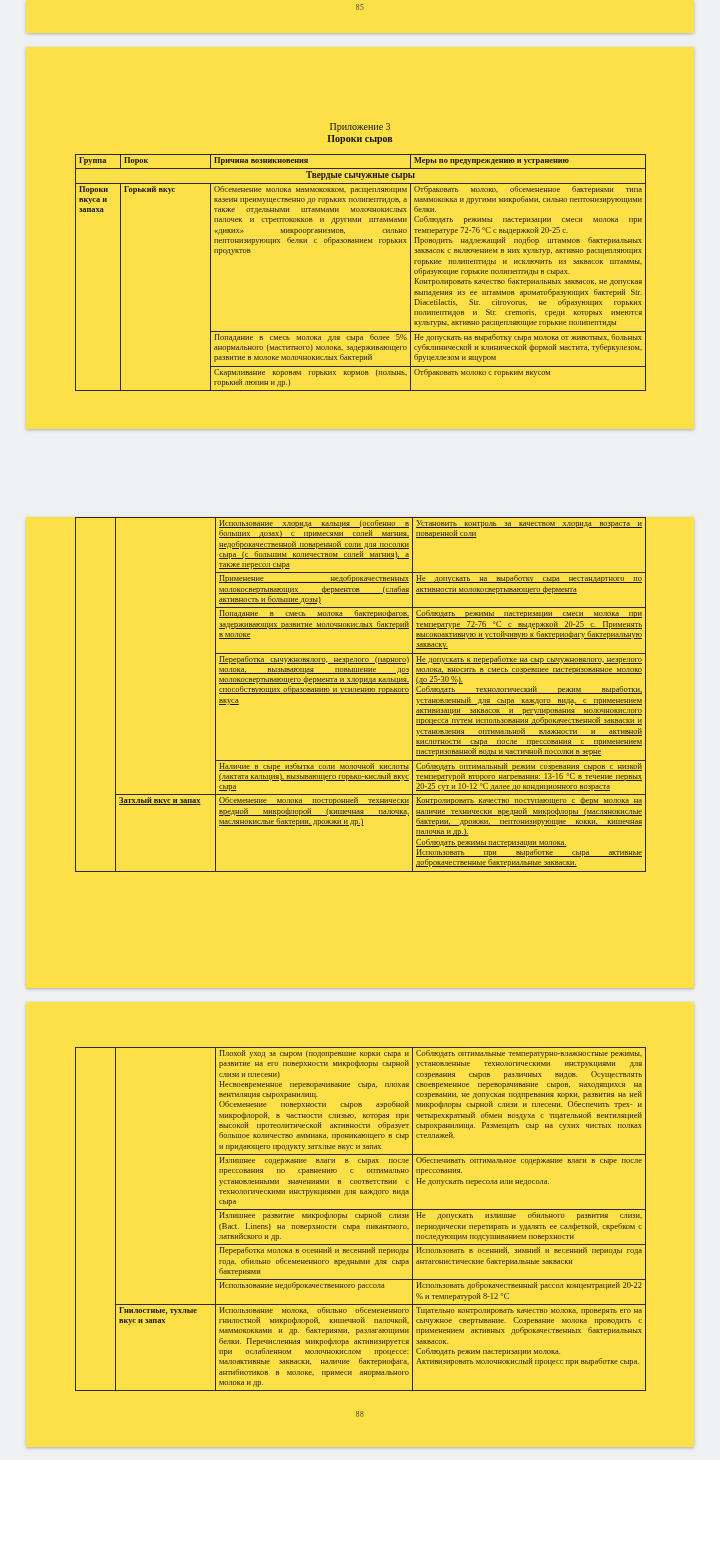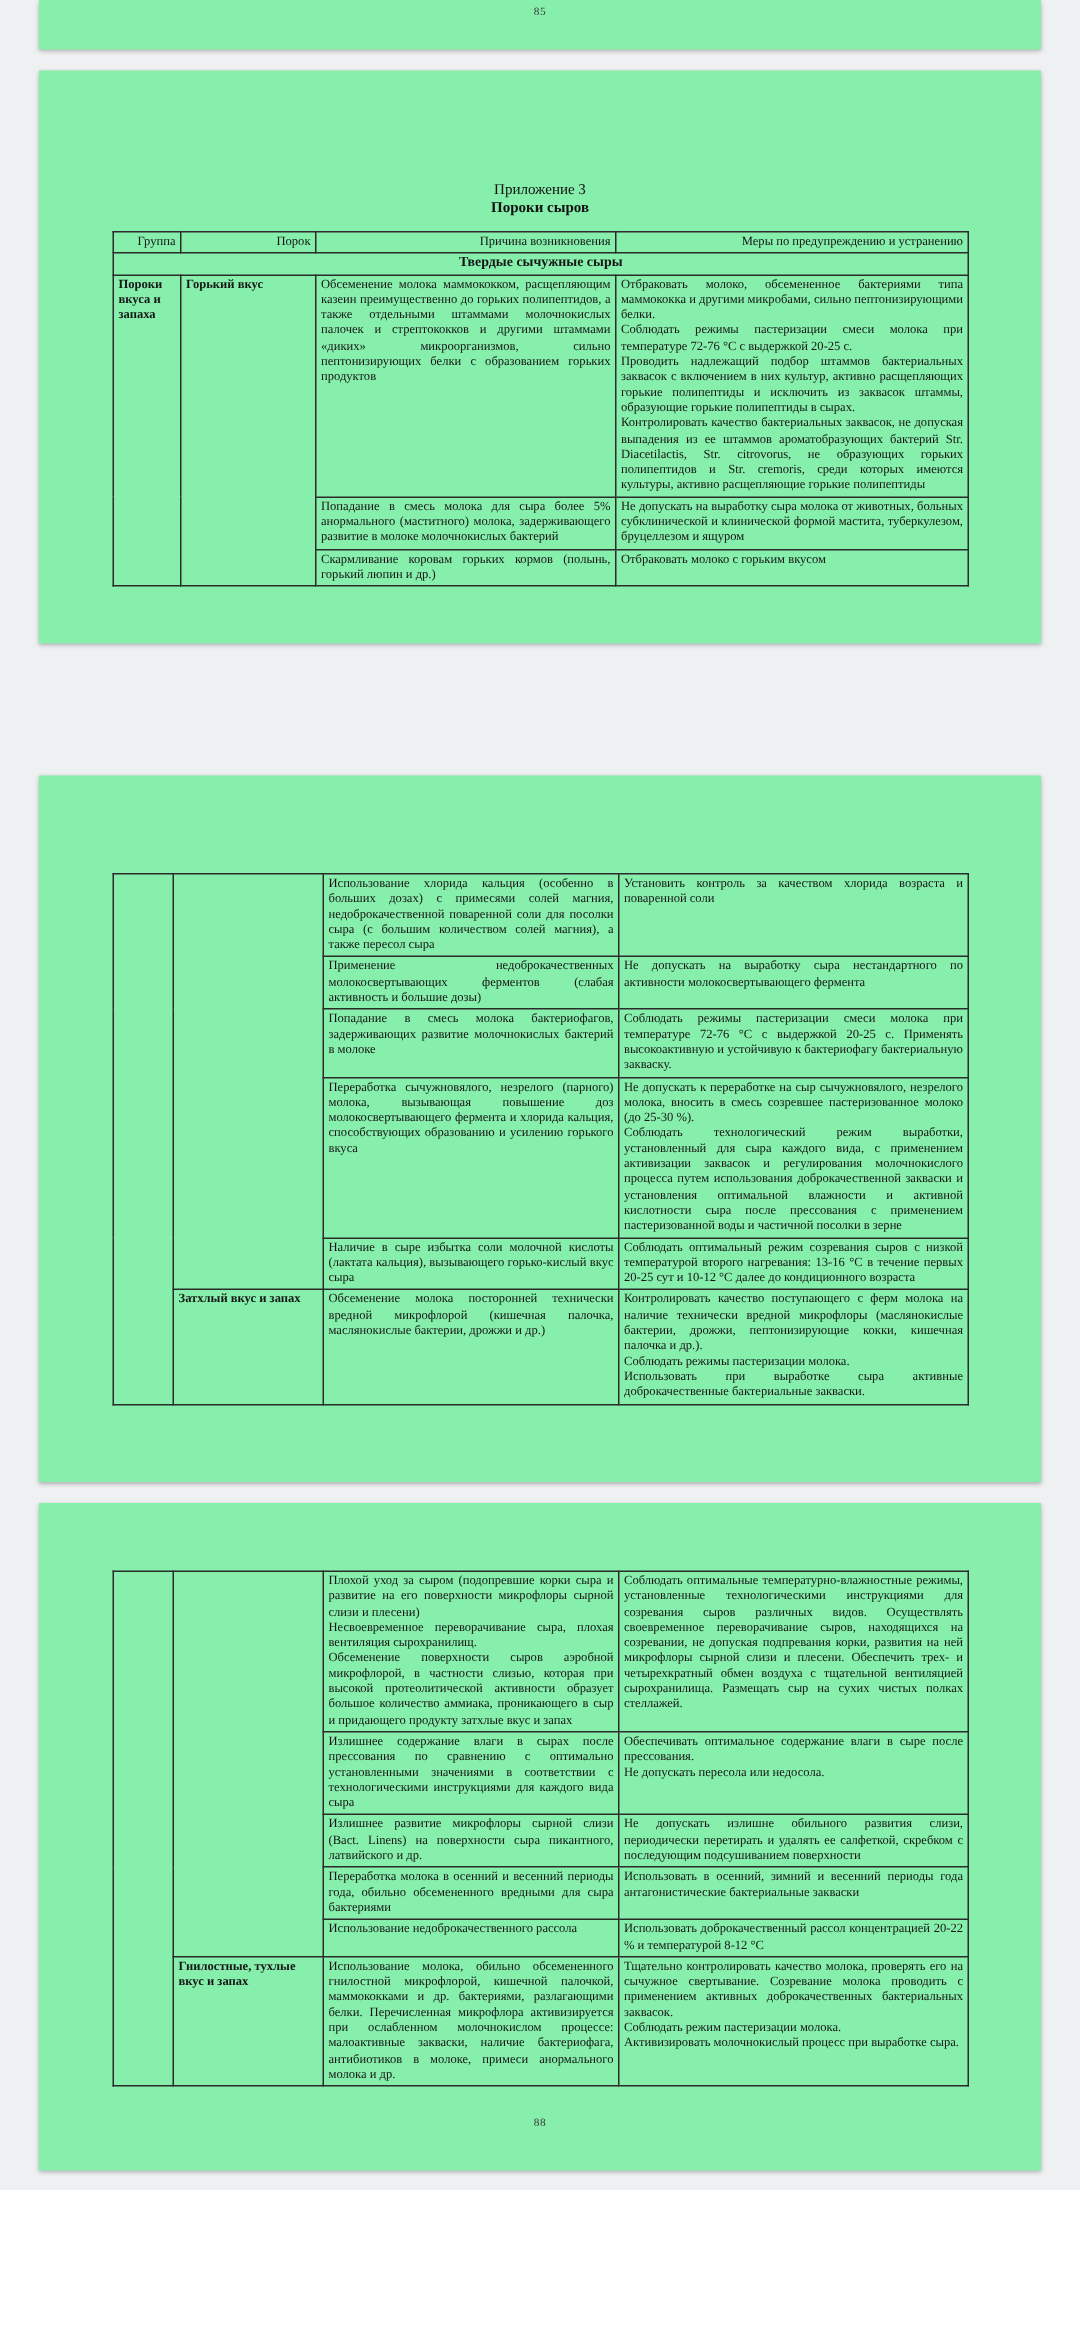--- a/index.html
+++ b/index.html
@@ -3,41 +3,41 @@
 <meta charset="utf-8">
 <style>
   html,body{margin:0;padding:0;}
   body{
     width:720px;height:1560px;position:relative;overflow:hidden;
     background:#eff0f1;
     font-family:"Liberation Serif", serif;
     -webkit-font-smoothing:antialiased;
   }
   .page{
-    position:absolute;left:26px;width:668px;background:#86efac;
+    position:absolute;left:26px;width:668px;background:#fde047;
     box-shadow:0 1px 3px rgba(0,0,0,.28);
     overflow:hidden;color:#1c1c1c;
   }
   .page-num{
     position:absolute;left:0;width:100%;text-align:center;
     font-size:7.5px;color:#3c3c3c;letter-spacing:.5px;
   }
   .doc-title{ text-align:center;font-size:10px;line-height:12px;color:#111; }
   .doc-title .t1{font-weight:normal;}
   .doc-title .t2{font-weight:bold;}
   table.defects{
     border-collapse:collapse;table-layout:fixed;
     margin-left:49px;width:570px;
     font-size:8.4px;line-height:10.3px;color:#151515;
   }
   table.defects td,table.defects th{
     border:1px solid #2b2b2b;vertical-align:top;
     padding:1px 3px 2px 3px;
   }
-  th.hdr{font-weight:normal;text-align:right;vertical-align:middle;padding:3px 2px;}
+  th.hdr{font-weight:bold;text-align:left;vertical-align:middle;padding:3px 2px;}
   td.section{font-weight:bold;text-align:center;font-size:9.3px;padding:2px;}
   td.group-cell,td.defect-cell{font-weight:bold;text-align:left;}
   td.cause-cell,td.meas-cell{text-align:justify;white-space:pre-line;}
   .col-group{width:45px;} .col-defect{width:90px;} .col-cause{width:200px;} .col-meas{width:235px;}
   .col-group2{width:40px;} .col-defect2{width:100px;} .col-cause2{width:197px;} .col-meas2{width:233px;}
   
   .nav-area{position:absolute;left:0;top:1460px;width:720px;height:100px;background:#ffffff;}
 </style>
 </head>
 <body>
@@ -86,21 +86,21 @@
       <tr>
         <td class="cause-cell">Скармливание коровам горьких кормов (полынь, горький люпин и др.)</td>
         <td class="meas-cell">Отбраковать молоко с горьким вкусом</td>
       </tr>
     </tbody>
       </table>
     <div class="page-num" style="top:424px;padding-left:24px;">86</div>
   </div>
 
   <div class="page" style="top:517px;height:471px;">
-    <table class="defects" style="margin-top:65px;">
+    <table class="defects" style="text-decoration:underline;">
       <colgroup>
           <col class="col-group2">
           <col class="col-defect2">
           <col class="col-cause2">
           <col class="col-meas2">
         </colgroup>
       <tbody>
           <tr>
         <td rowspan="6"></td>
         <td rowspan="5"></td>

